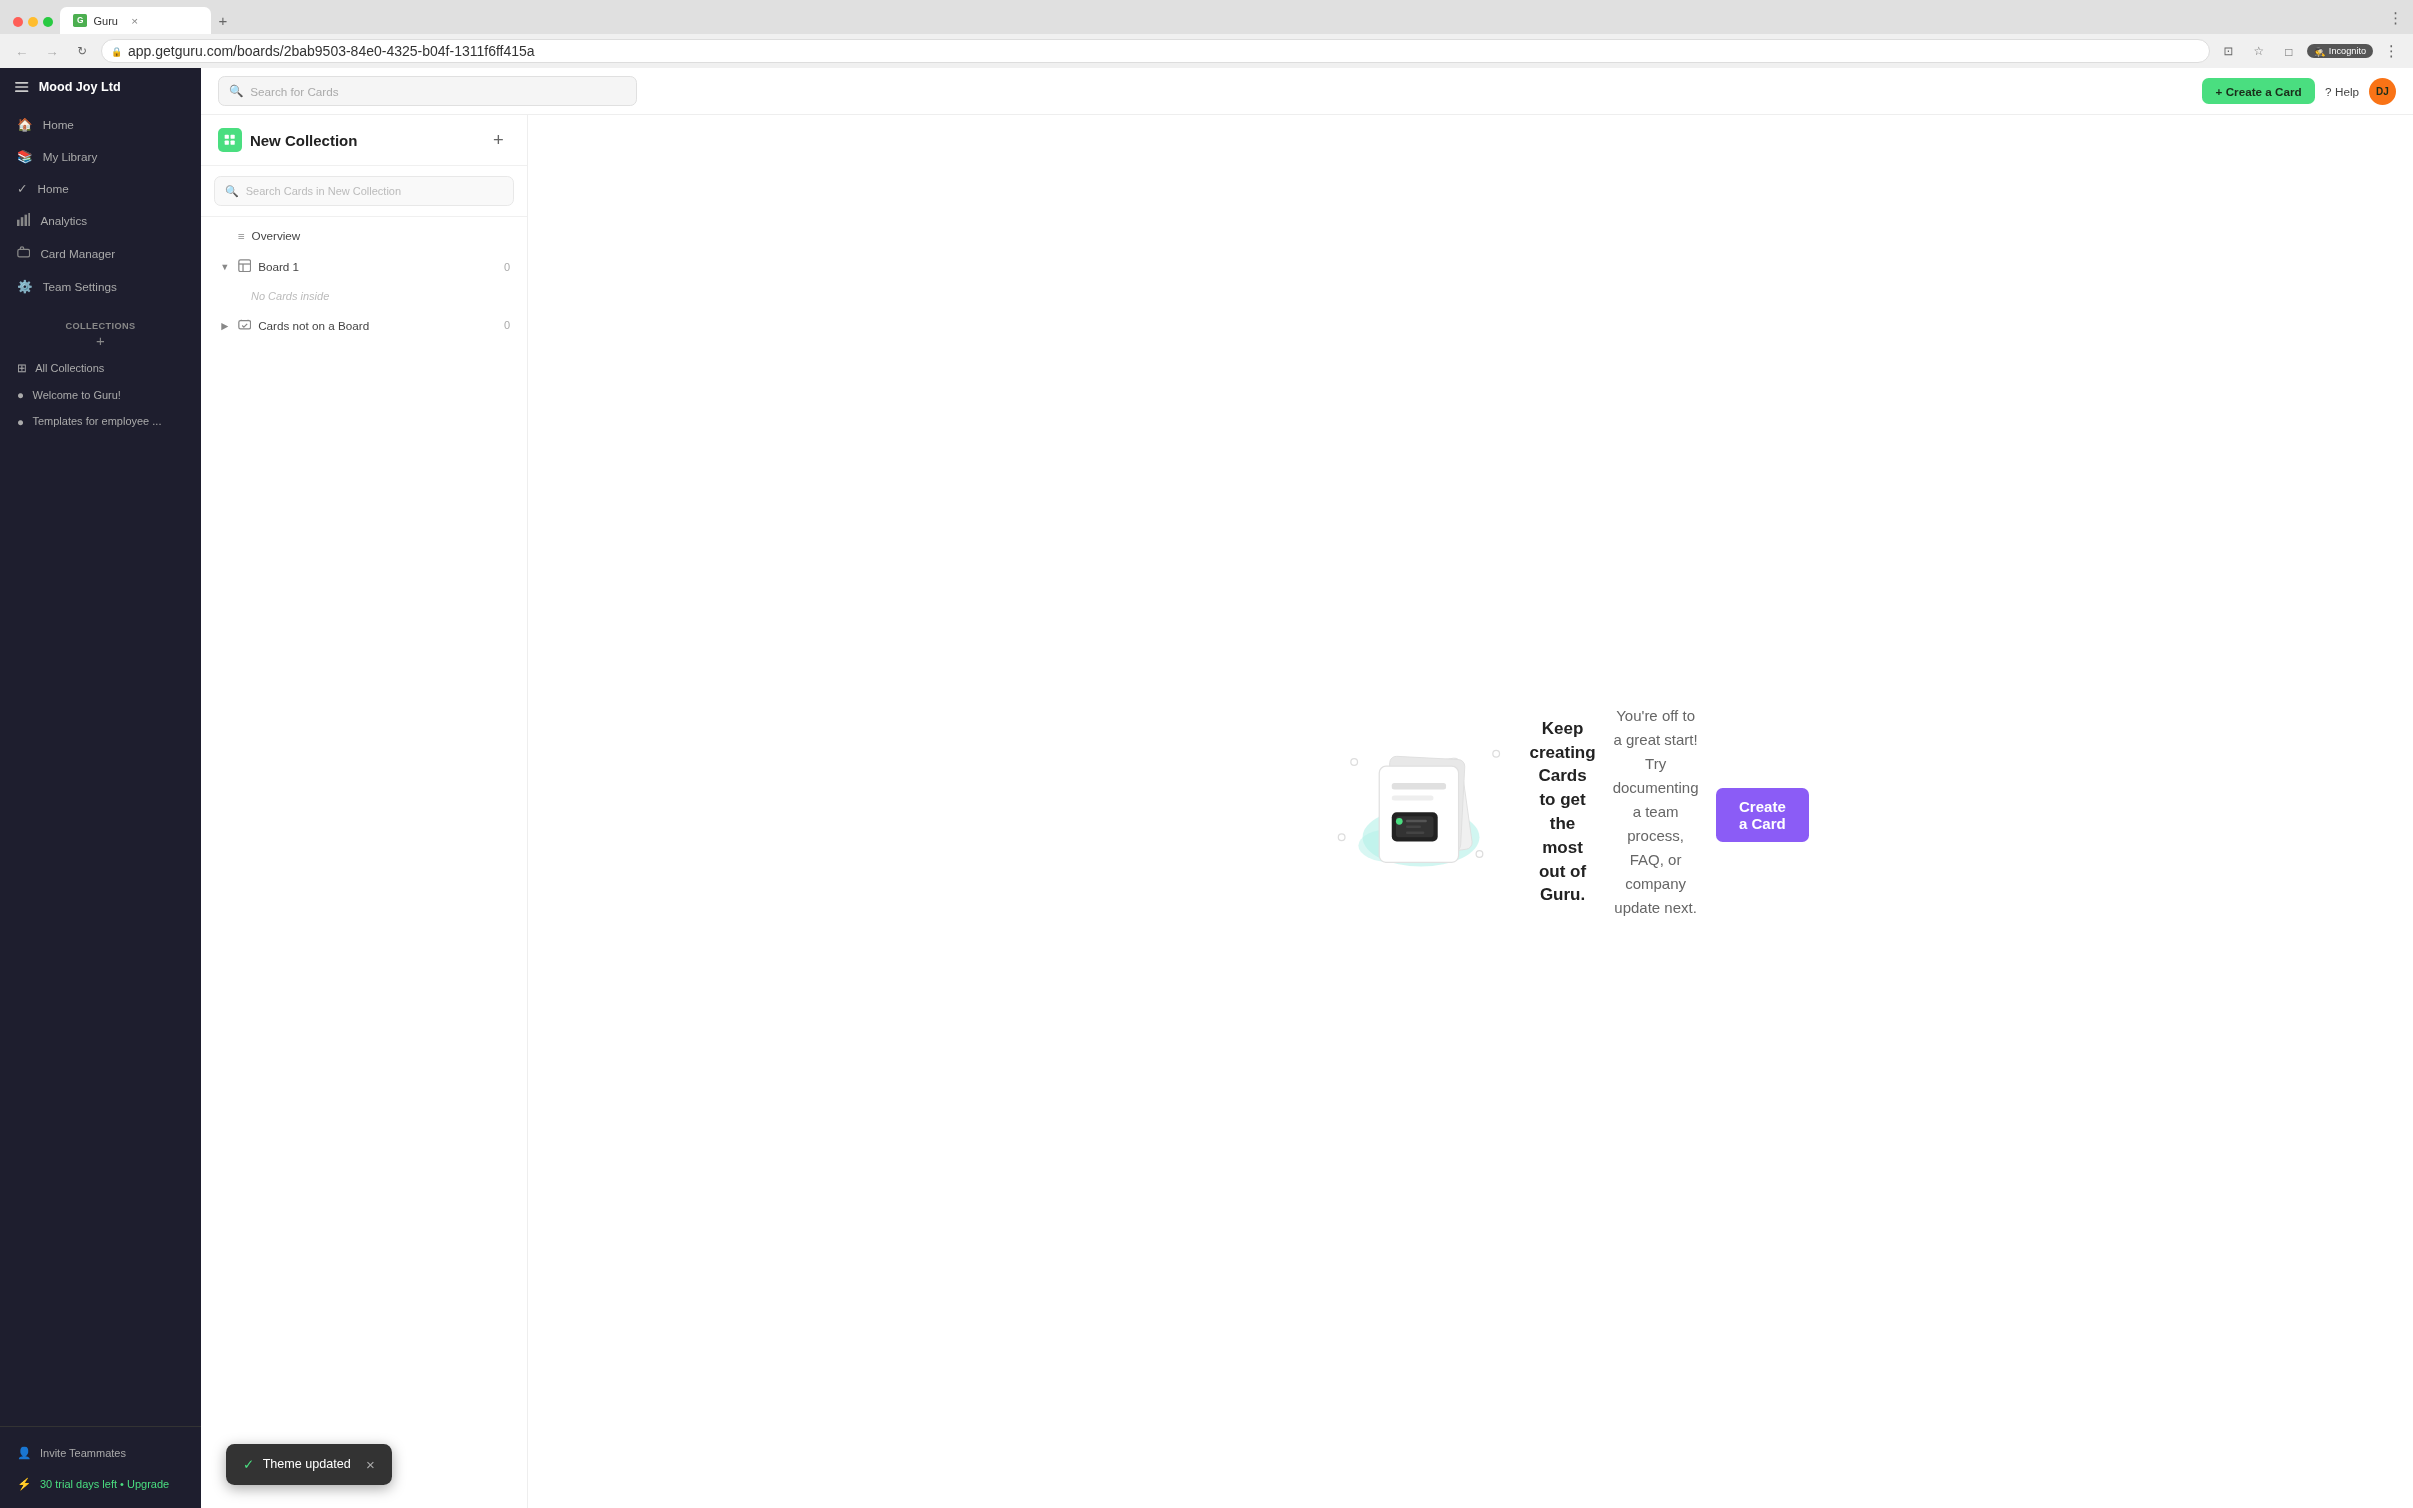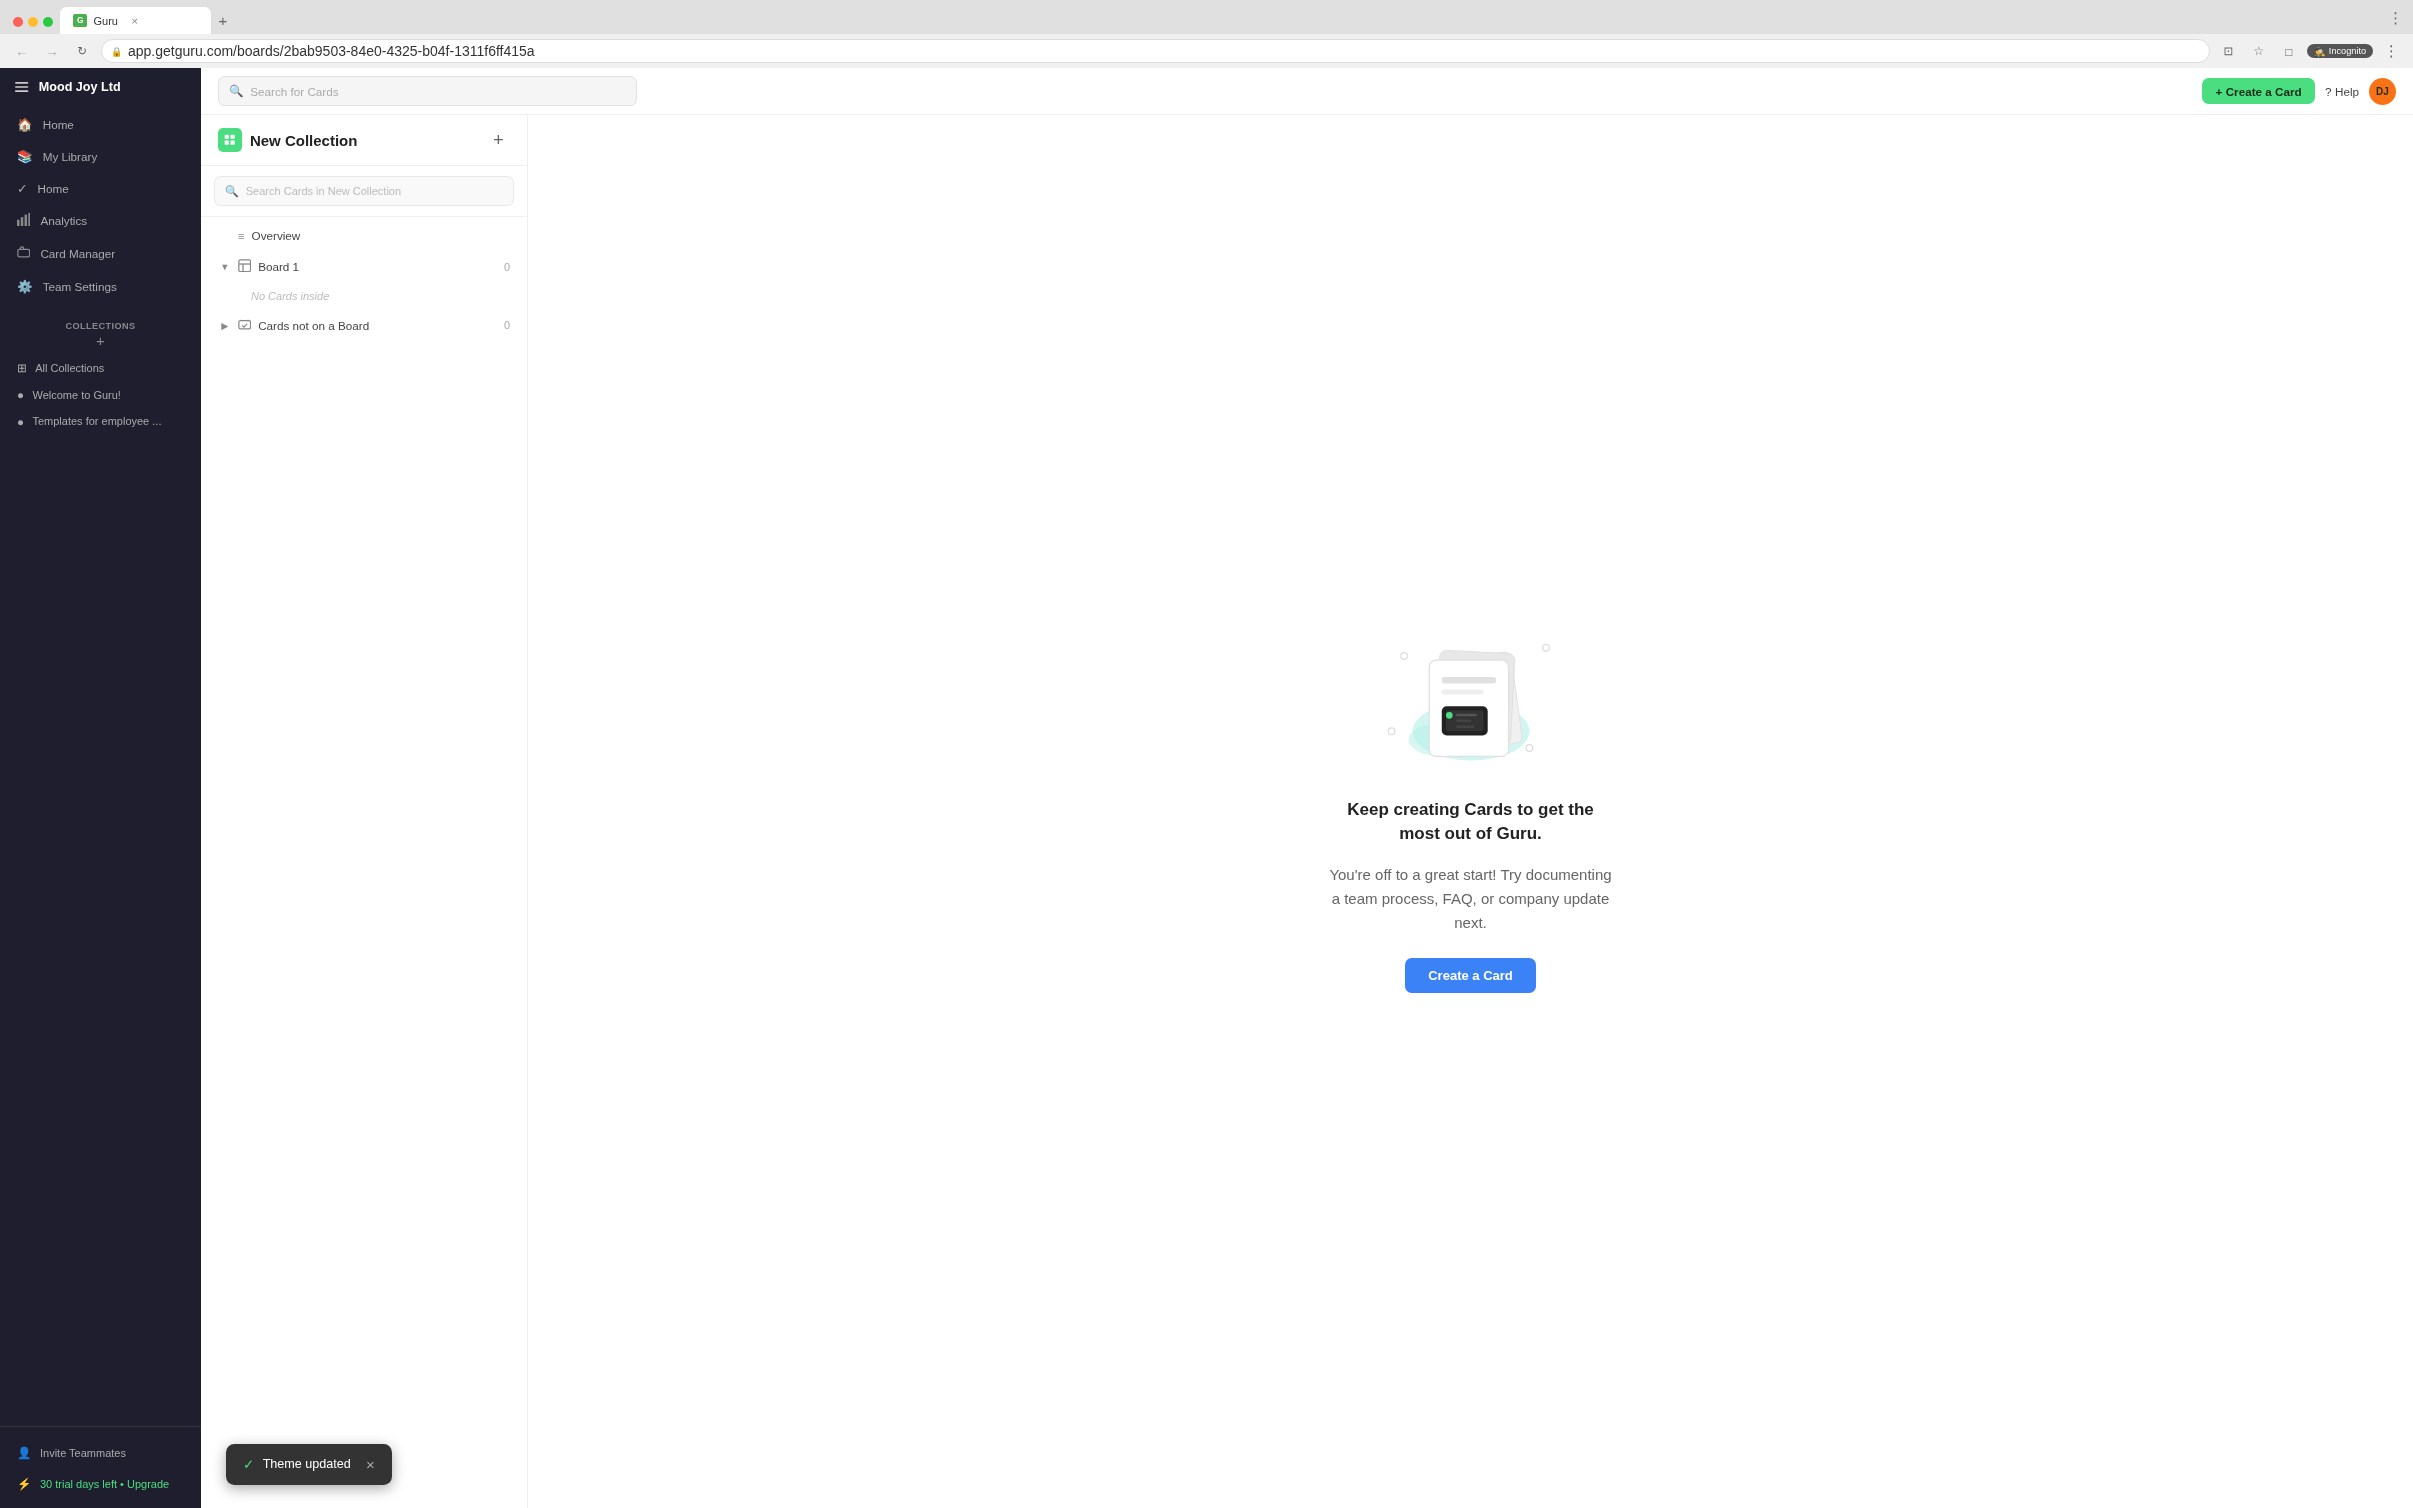--- a/index.html
+++ b/index.html
@@ -200,21 +200,21 @@
                 <path d="M5 9l2 2 4-4"></path>
               </svg>
           </span>
           <span style="flex:1;">Cards not on a Board</span>
           <span style="color:#aaa;font-size:11px;">0</span>
         </div>
       </div>
     </div>
 
     <div style="flex:1;display:flex;flex-direction:column;align-items:center;justify-content:center;background:white;">
-      <div style="display:flex;flex-direction:column;align-items:center;gap:17px;max-width:352px;text-align:center;padding:34px;">
+      <div style="display:flex;flex-direction:row;align-items:center;gap:17px;max-width:352px;text-align:center;padding:34px;">
 
         <div style="width:184px;height:142px;position:relative;margin-bottom:8.4px;">
           <svg width="184" height="142" viewBox="0 0 220 170">
 
             <circle cx="30" cy="30" r="4" fill="none" stroke="#ddd" stroke-width="1.5"></circle>
             <circle cx="200" cy="20" r="4" fill="none" stroke="#ddd" stroke-width="1.5"></circle>
             <circle cx="180" cy="140" r="4" fill="none" stroke="#ddd" stroke-width="1.5"></circle>
             <circle cx="15" cy="120" r="4" fill="none" stroke="#ddd" stroke-width="1.5"></circle>
 
             <ellipse cx="110" cy="120" rx="70" ry="35" fill="#b2f0e8" opacity="0.6"></ellipse>
@@ -234,21 +234,21 @@
 
             <circle cx="84" cy="101" r="4" fill="#4ade80"></circle>
             <rect x="92" y="99" width="25" height="3" rx="1.5" fill="#555"></rect>
             <rect x="92" y="106" width="18" height="3" rx="1.5" fill="#444"></rect>
             <rect x="92" y="113" width="22" height="3" rx="1.5" fill="#444"></rect>
           </svg>
         </div>
 
         <h2 style="font-size:17px;font-weight:600;color:#222;line-height:1.4;">Keep creating Cards to get the most out of Guru.</h2>
         <p style="font-size:15px;color:#666;line-height:1.6;">You're off to a great start! Try documenting a team process, FAQ, or company update next.</p>
-        <button style="background:#3b82f6;color:white;border:none;border-radius:6.7px;padding:10px 23.5px;font-size:13px;font-weight:600;cursor:pointer;margin-top:6.7px;">Create a Card</button>
+        <button style="background:#8b5cf6;color:white;border:none;border-radius:6.7px;padding:10px 23.5px;font-size:15px;font-weight:600;cursor:pointer;margin-top:6.7px;">Create a Card</button>
       </div>
     </div>
   </div>
 </div>
 
 <div style="position:fixed;bottom:23.5px;left:226px;background:#333;color:white;border-radius:8.4px;padding:11.7px 17px;display:flex;align-items:center;gap:8.4px;font-size:12.6px;box-shadow:0 3.4px 13.4px rgba(0,0,0,0.35);z-index:1000;">
   <span style="color:#4ade80;font-size:13.4px;">✓</span>
   <span>Theme updated</span>
   <span style="margin-left:6.7px;color:#aaa;cursor:pointer;font-size:15px;">×</span>
 </div>

